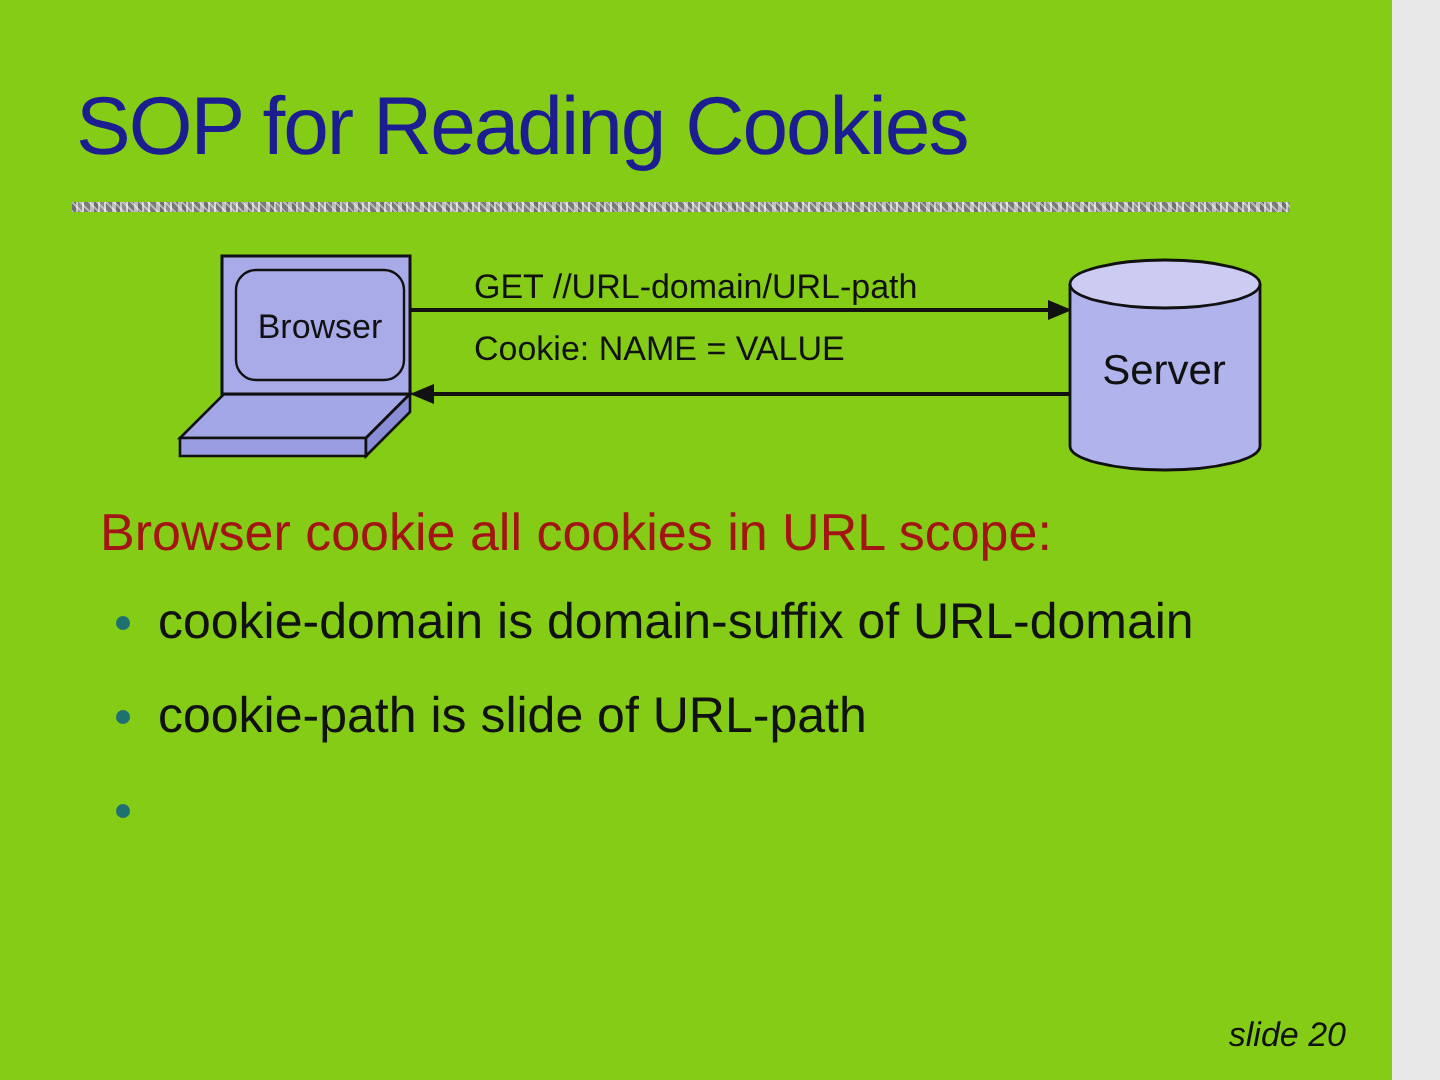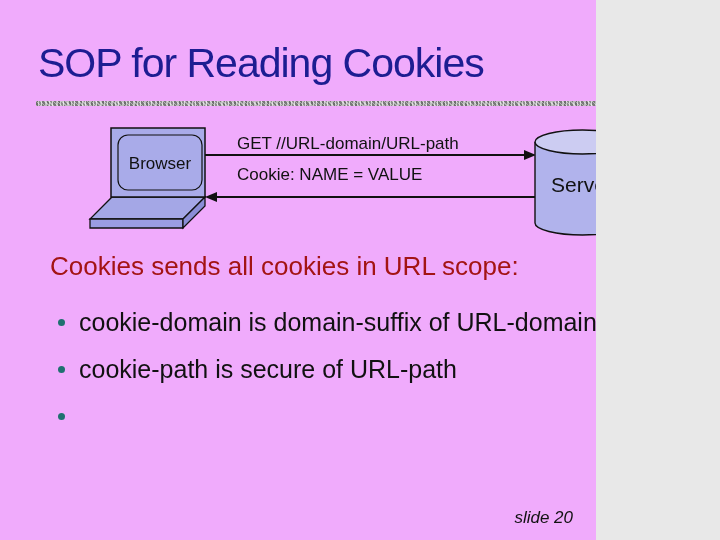--- a/index.html
+++ b/index.html
@@ -1,19 +1,19 @@
 <!DOCTYPE html>
 <html><head>
 <meta charset="utf-8">
 <style>
   html,body{margin:0;padding:0;background:#e8e8e8;}
   .slide{
     position:relative;
-    width:596px;height:540px;
-    background:#f0abfc;
+    width:696px;height:540px;
+    background:#84cc16;
     overflow:hidden;
     font-family:"Liberation Sans", sans-serif;
   }
   .title{
     position:absolute;
     left:38px;top:40px;
     font-size:41px;
     letter-spacing:-1px;
     color:#1d1d92;
     font-weight:400;
@@ -44,21 +44,21 @@
   .heading{
     position:absolute;
     left:50px;top:251px;
     font-size:26px;
     color:#a31414;
     white-space:nowrap;
   }
   .heading .u{}
   .bullets{
     position:absolute;
-    left:58px;top:299px;
+    left:58px;top:288px;
     margin:0;padding:0;
     list-style:none;
     text-align:center;
   }
   .bullets li{
     height:47px;
     display:flex;
     align-items:center;
   }
   .dot{
@@ -114,30 +114,30 @@
     <text class="msg-label" x="237" y="31">GET  //URL-domain/URL-path</text>
     <text class="msg-label" x="237" y="62">Cookie:  NAME = VALUE</text>
 
     <g>
       <path d="M535,24 v81 a47.5,12 0 0 0 95,0 v-81" fill="#b1b3ec" stroke="#111" stroke-width="1.4"></path>
       <ellipse cx="582.5" cy="24" rx="47.5" ry="12" fill="#ccccf2" stroke="#111" stroke-width="1.4"></ellipse>
       <text class="server-label" x="582" y="74" text-anchor="middle">Server</text>
     </g>
   </svg>
 
-  <div class="heading"><span>Cookies sends all cookies in </span><span class="u">URL scope</span><span>:</span></div>
+  <div class="heading"><span>Browser cookie all cookies in </span><span class="u">URL scope</span><span>:</span></div>
 
   <ul class="bullets">
     <li>
       <span class="dot"></span>
       <span class="bullet-text">cookie-domain is domain-suffix of URL-domain</span>
     </li>
     <li>
       <span class="dot"></span>
-      <span class="bullet-text">cookie-path is secure of URL-path</span>
+      <span class="bullet-text">cookie-path is slide of URL-path</span>
     </li>
     <li>
       <span class="dot"></span>
     </li>
   </ul>
 
   <div class="page-num">slide 20</div>
 
 </div>
 

